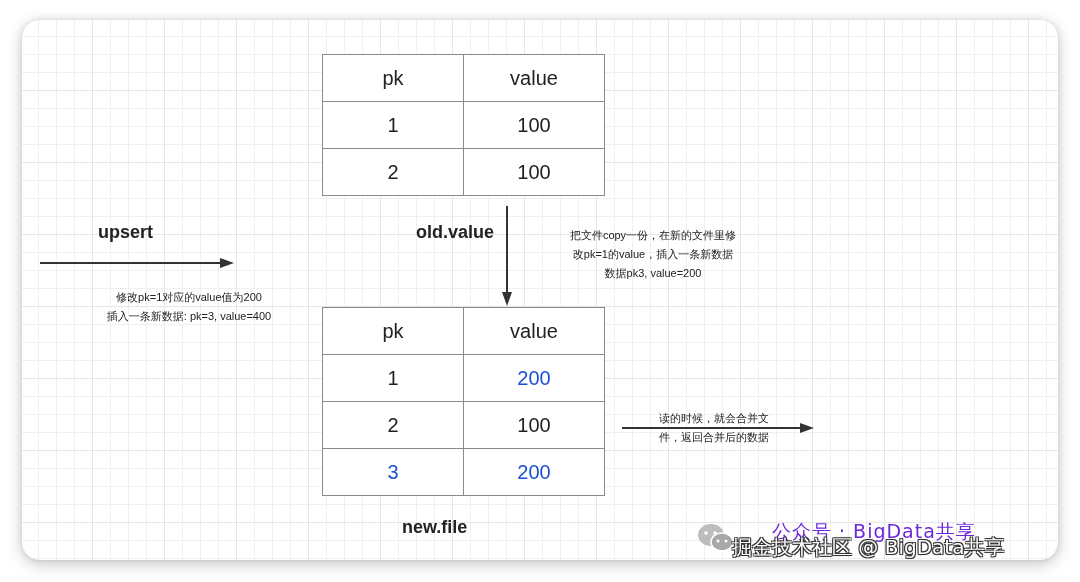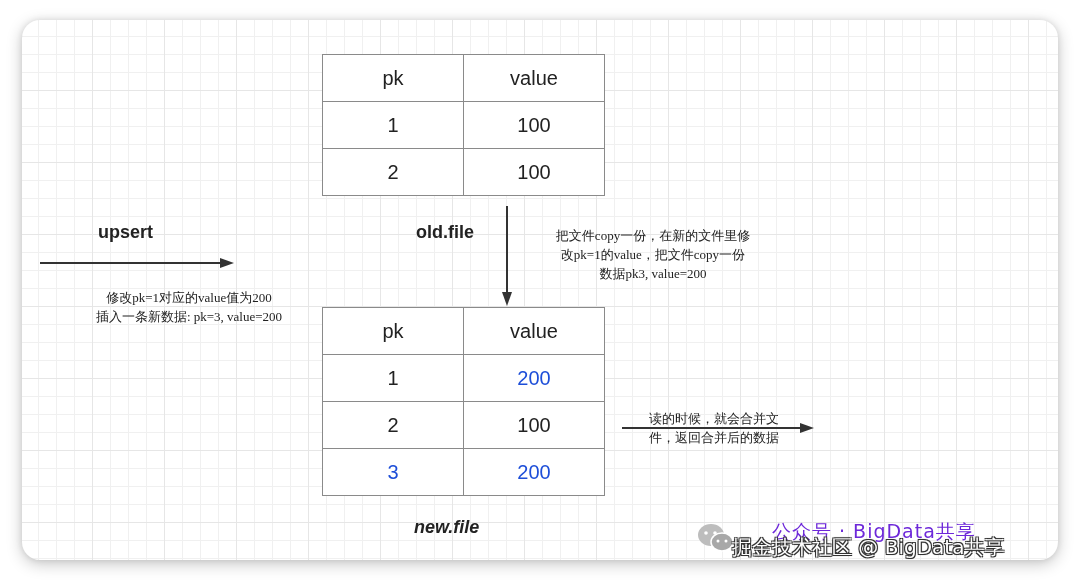--- a/index.html
+++ b/index.html
@@ -33,22 +33,22 @@
       border: 1.5px solid #8a8a8a;
       width: 140px; height: 46px; text-align: center; vertical-align: middle;
       padding: 0;
     }
     .tbl td.red { color: #1d4ed8; }
     .label {
       position: absolute; font-family: "Liberation Sans", sans-serif;
       font-weight: bold; font-size: 18px; color: #222222; white-space: nowrap;
     }
     .note {
-      position: absolute; font-family: Liberation Serif, serif;
-      font-size: 13px; color: #222222; text-align: center; line-height: 19px;
+      position: absolute; font-family: Liberation Sans, sans-serif;
+      font-size: 11px; color: #222222; text-align: center; line-height: 19px;
     }
     .arrow { position: absolute; }
     .watermark-faint {
       position: absolute; left: 772px; top: 519px;
       font-family: "DejaVu Sans", sans-serif; font-size: 19px; color: #6d28d9;
       white-space: nowrap; letter-spacing: 1px;
     }
     .watermark-main {
       position: absolute; left: 732px; top: 534px;
       font-family: "DejaVu Sans", sans-serif; font-size: 20px; color: #ffffff;
@@ -72,40 +72,40 @@
       <td>1</td>
       <td>100</td>
     </tr>
     <tr>
       <td>2</td>
       <td>100</td>
     </tr>
   </tbody>
     </table>
 
-  <div class="label" style="left:394px; top:202px;">old.file</div>
+  <div class="label" style="left:394px; top:202px;">old.value</div>
 
   <div class="label" style="left:76px; top:202px;">upsert</div>
   <svg class="arrow" style="left:18px; top:236px;" width="194" height="14">
     <line x1="0" y1="7" x2="182" y2="7" stroke="#333" stroke-width="2"></line>
     <polygon points="180,2 194,7 180,12" fill="#333"></polygon>
   </svg>
   <div class="note" style="left:22px; top:268px; width:290px;">
     <div>修改pk=1对应的value值为200</div>
-    <div>插入一条新数据: pk=3, value=200</div>
+    <div>插入一条新数据: pk=3, value=400</div>
   </div>
 
   <svg class="arrow" style="left:478px; top:186px;" width="14" height="100">
     <line x1="7" y1="0" x2="7" y2="88" stroke="#333" stroke-width="2"></line>
     <polygon points="2,86 7,100 12,86" fill="#333"></polygon>
   </svg>
 
   <div class="note" style="left:496px; top:206px; width:270px;">
     <div>把文件copy一份，在新的文件里修</div>
-    <div>改pk=1的value，把文件copy一份</div>
+    <div>改pk=1的value，插入一条新数据</div>
     <div>数据pk3, value=200</div>
   </div>
 
   <table class="tbl" style="left:300px; top:287px;">
     <tbody>
         <tr>
       <td>pk</td>
       <td>value</td>
     </tr>
     <tr>
@@ -116,21 +116,21 @@
       <td>2</td>
       <td>100</td>
     </tr>
     <tr>
       <td class="red">3</td>
       <td class="red">200</td>
     </tr>
   </tbody>
     </table>
 
-  <div class="label" style="left:392px; top:497px;font-style:italic;">new.file</div>
+  <div class="label" style="left:380px; top:497px;">new.file</div>
 
   <div class="note" style="left:612px; top:348px; width:160px; text-align:center;margin-top:41px;">
     <div>读的时候，就会合并文</div>
     <div>件，返回合并后的数据</div>
   </div>
   <svg class="arrow" style="left:600px; top:401px;" width="192" height="14">
     <line x1="0" y1="7" x2="180" y2="7" stroke="#333" stroke-width="2"></line>
     <polygon points="178,2 192,7 178,12" fill="#333"></polygon>
   </svg>
 </div>

